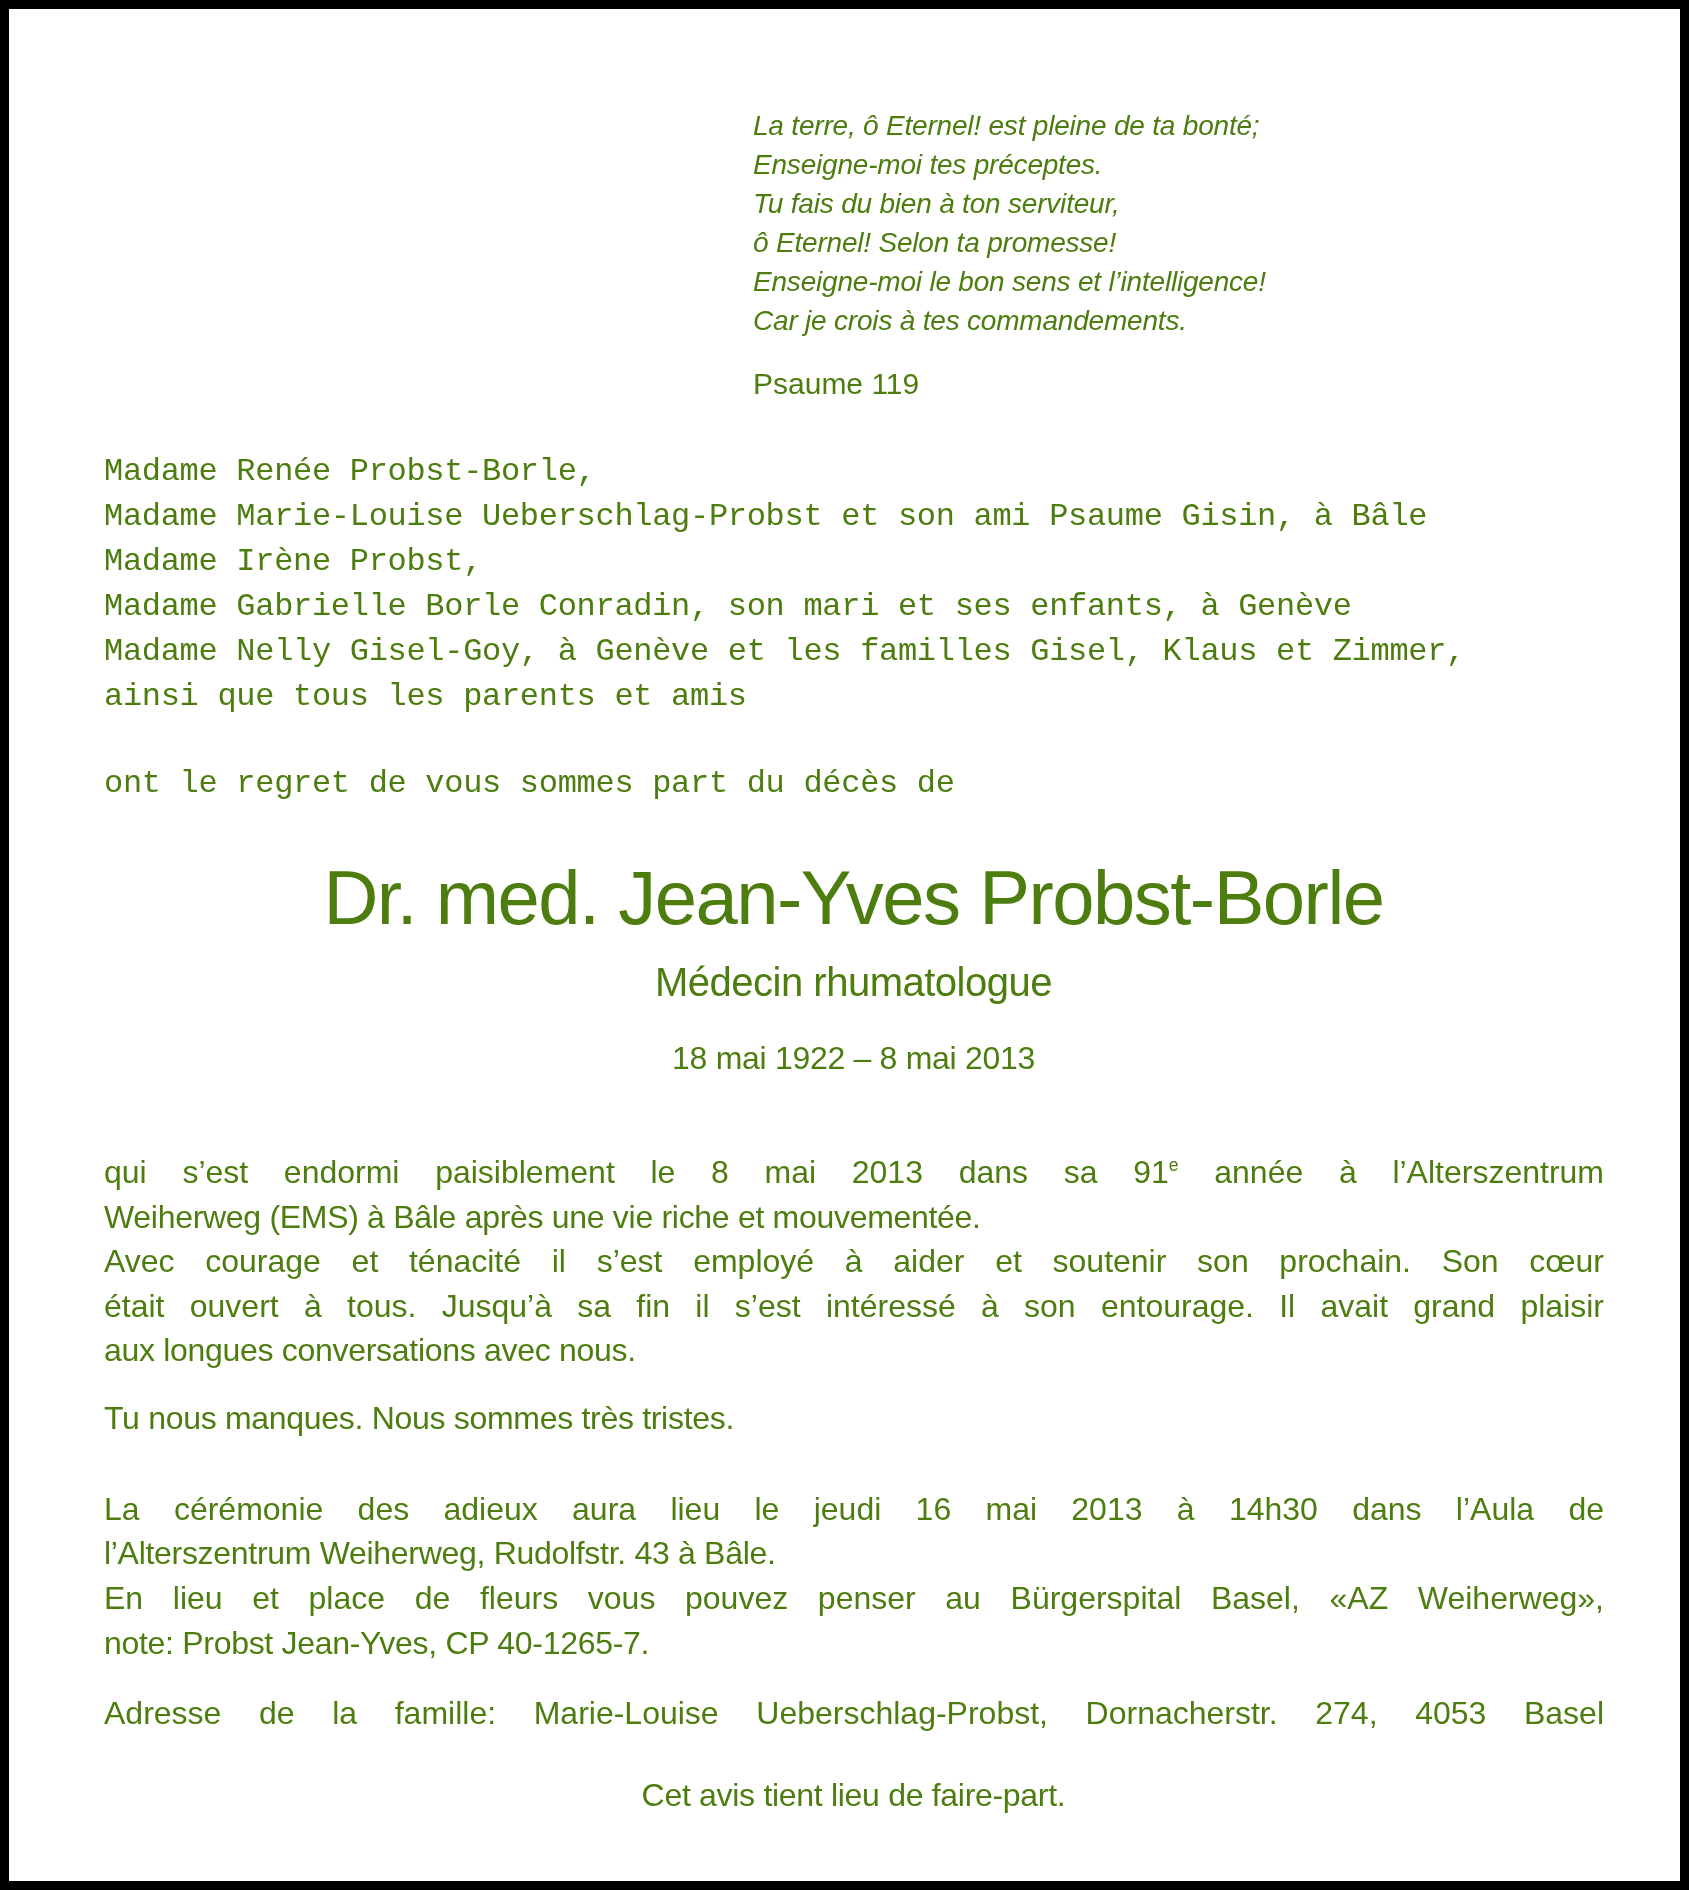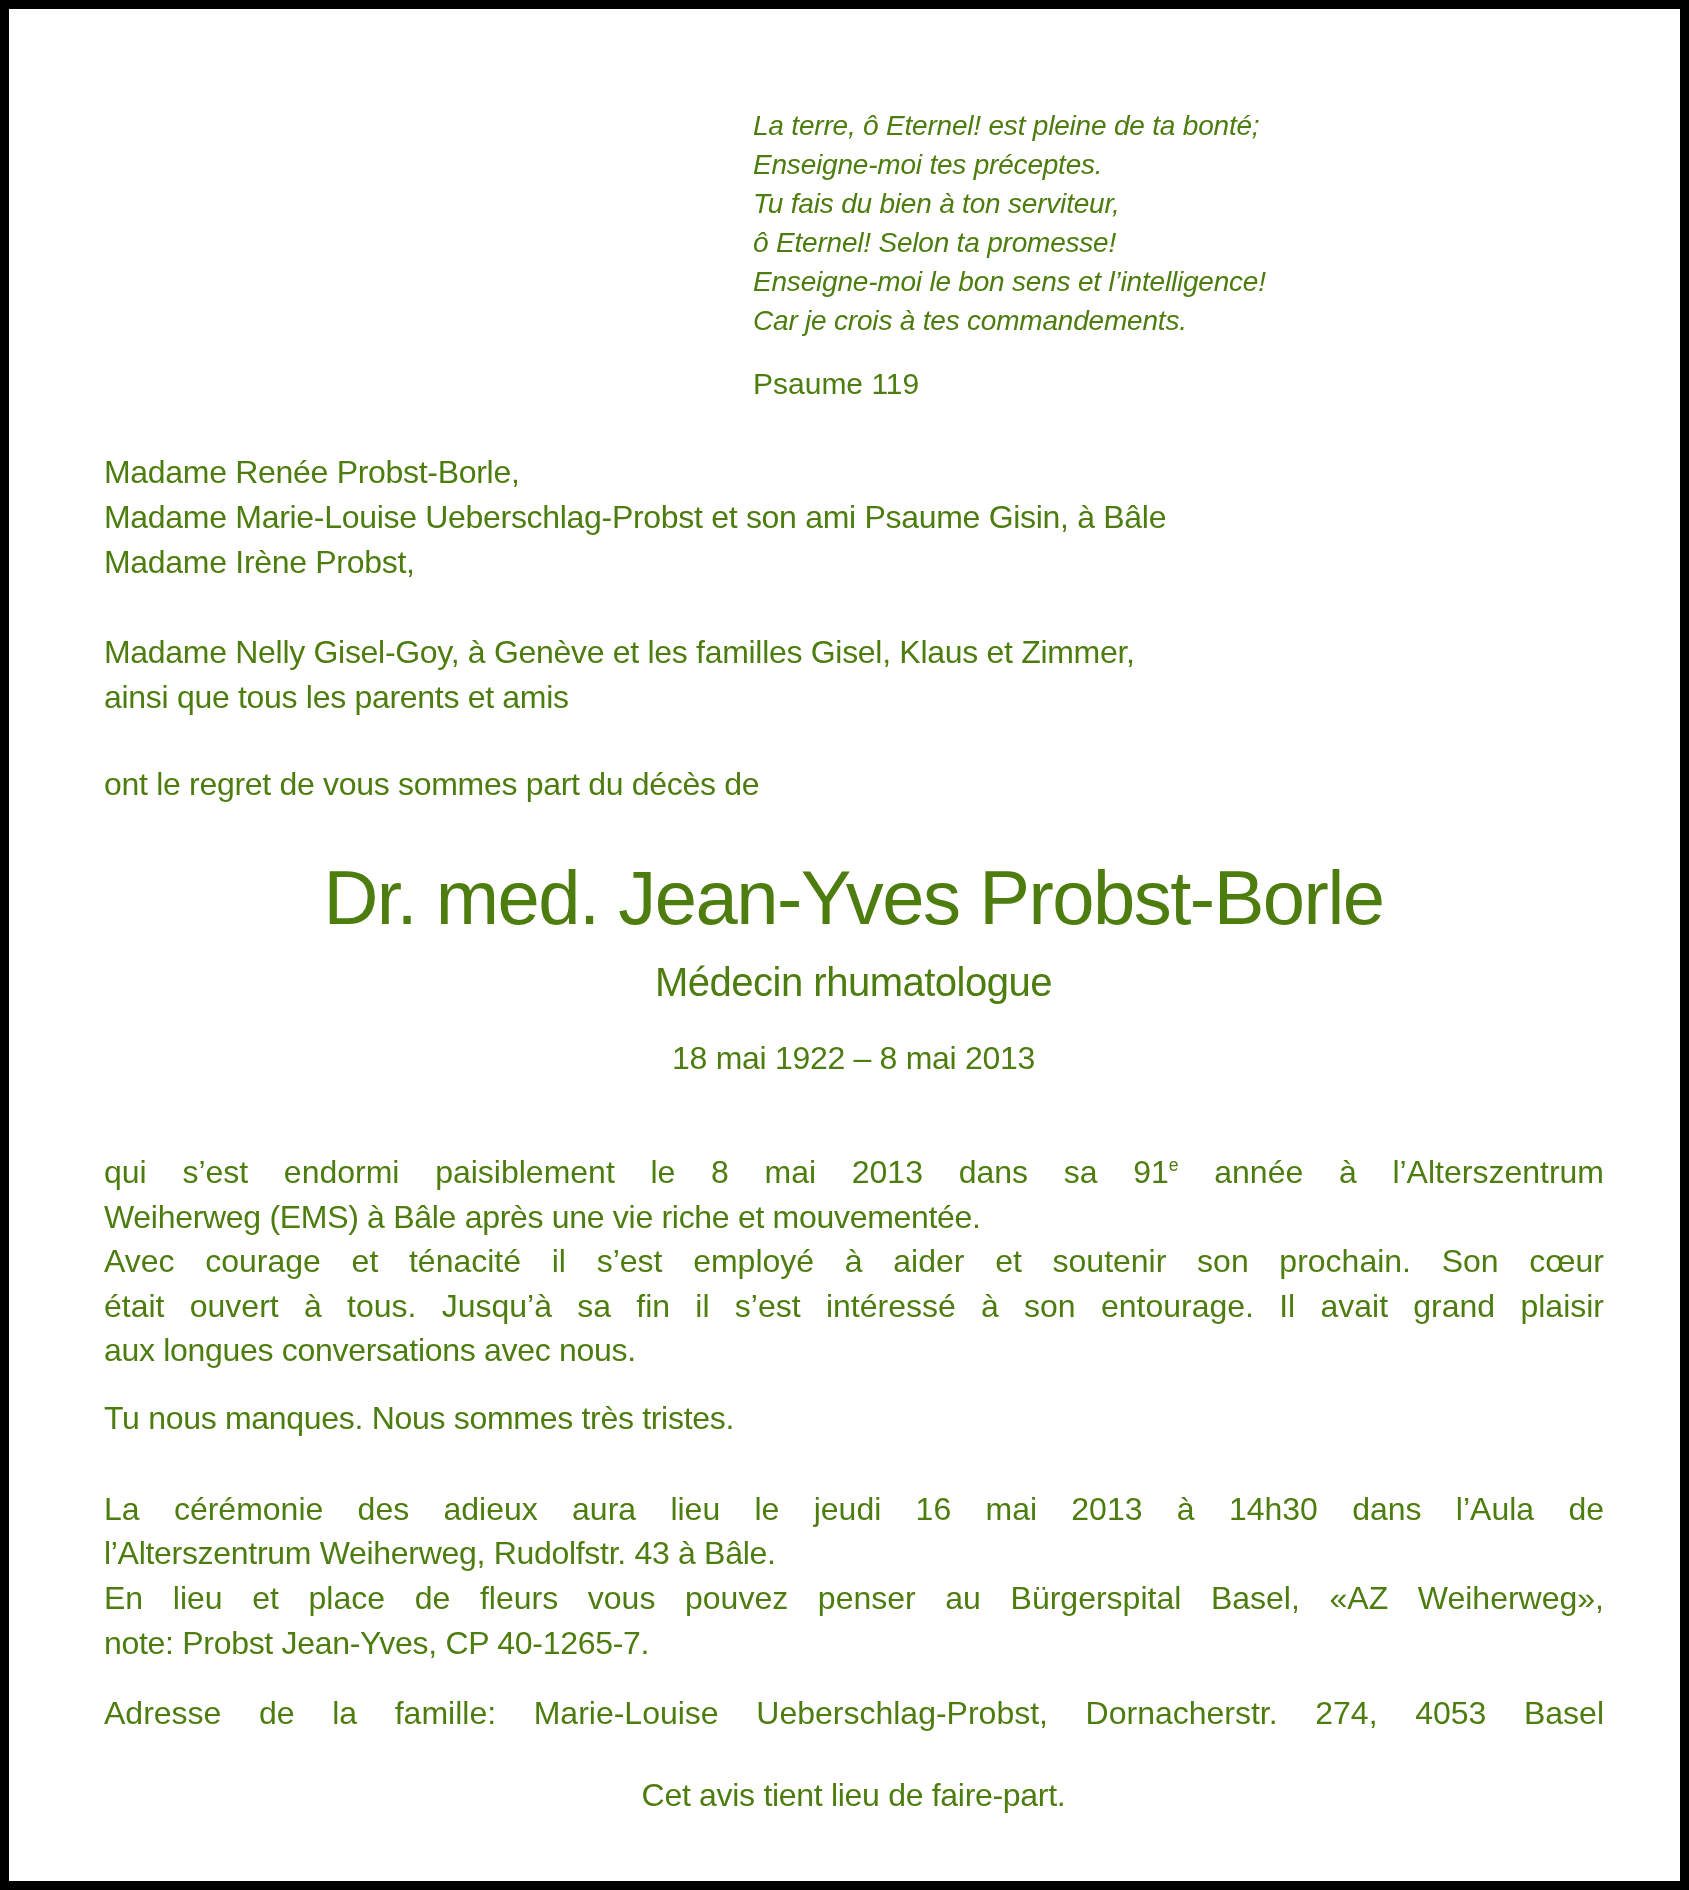--- a/index.html
+++ b/index.html
@@ -7,21 +7,21 @@
   .frame {
     position: absolute; left: 0; top: 0; width: 1689px; height: 1890px;
     box-sizing: border-box; border: 9px solid #000000; background: #ffffff;
   }
   .line {
     position: absolute; white-space: nowrap; color: #4d7c0f;
     font-family: "Liberation Sans", sans-serif; line-height: 1;
   }
   .verse { left: 744px; font-size: 28px; font-style: italic; letter-spacing: -0.2px; }
   .psalm-ref { left: 744px; font-size: 30px; }
-  .names { left: 95px; font-size: 32px; letter-spacing: -0.3px; }
+  .names { left: 95px; font-size: 32px; letter-spacing: -0.3px; font-family: Liberation Mono, monospace; }
   .body-j { left: 95px; width: 1500px; font-size: 32px; text-align: justify; text-align-last: justify; white-space: normal; }
   .body-l { left: 95px; font-size: 32px; letter-spacing: -0.3px; }
   .center { left: 0; width: 1689px; text-align: center; }
   .title { font-size: 76px; letter-spacing: -1.5px; }
   .subtitle { font-size: 40px; letter-spacing: -0.5px; }
   .dates { font-size: 32px; letter-spacing: -0.3px; }
   .closing { font-size: 32px; letter-spacing: -0.3px; }
   sup { font-size: 0.55em; vertical-align: 0.7em; line-height: 0; }
 </style>
 </head>
@@ -33,20 +33,21 @@
   <div class="line verse" style="top:142px">Enseigne-moi tes préceptes.</div>
   <div class="line verse" style="top:181px">Tu fais du bien à ton serviteur,</div>
   <div class="line verse" style="top:220px">ô Eternel! Selon ta promesse!</div>
   <div class="line verse" style="top:259px">Enseigne-moi le bon sens et l’intelligence!</div>
   <div class="line verse" style="top:298px">Car je crois à tes commandements.</div>
   <div class="line psalm-ref" style="top:360px">Psaume 119</div>
 
   <div class="line names" style="top:447px">Madame Renée Probst-Borle,</div>
   <div class="line names" style="top:492px">Madame Marie-Louise Ueberschlag-Probst et son ami Psaume Gisin, à Bâle</div>
   <div class="line names" style="top:537px">Madame Irène Probst,</div>
+  <div class="line names" style="top:582px">Madame Gabrielle Borle Conradin, son mari et ses enfants, à Genève</div>
   <div class="line names" style="top:627px">Madame Nelly Gisel-Goy, à Genève et les familles Gisel, Klaus et Zimmer,</div>
   <div class="line names" style="top:672px">ainsi que tous les parents et amis</div>
 
   <div class="line names" style="top:759px">ont le regret de vous sommes part du décès de</div>
 
   <div class="line center title" style="top:851px">Dr. med. Jean-Yves Probst-Borle</div>
   <div class="line center subtitle" style="top:953px">Médecin rhumatologue</div>
   <div class="line center dates" style="top:1033px">18 mai 1922 – 8 mai 2013</div>
 
   <div class="line body-j" style="top:1147px"><span>qui s’est endormi paisiblement le 8 mai 2013 dans sa 91</span><sup>e</sup><span> année à l’Alterszentrum</span></div>

